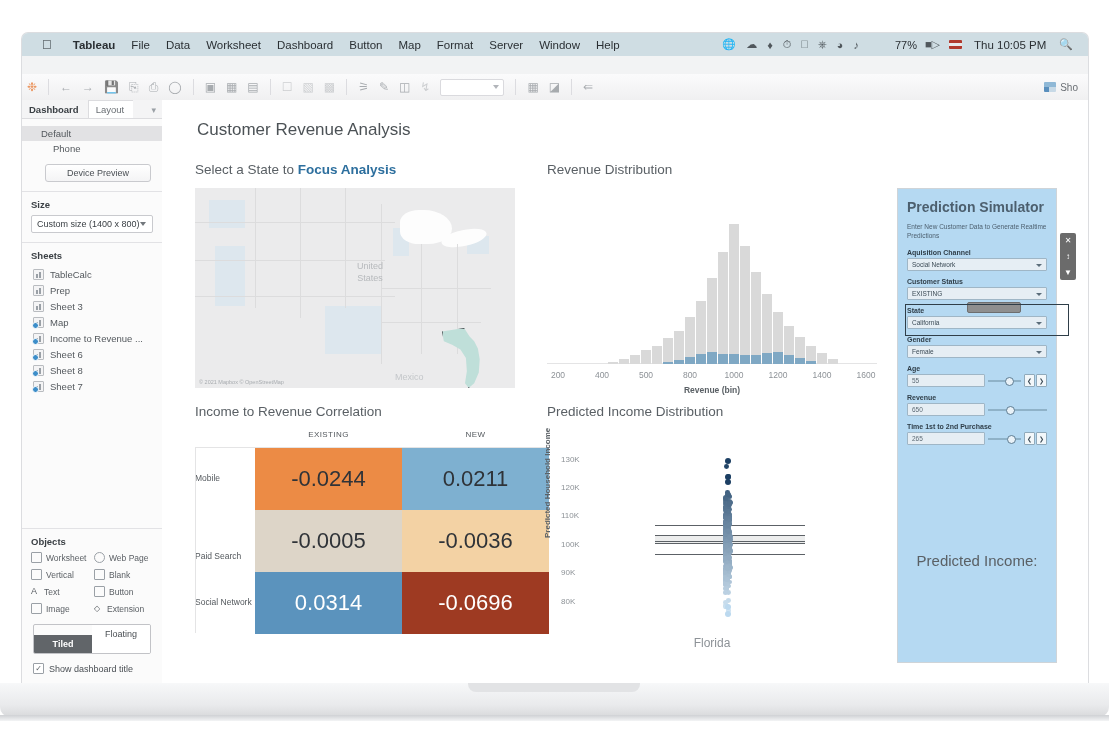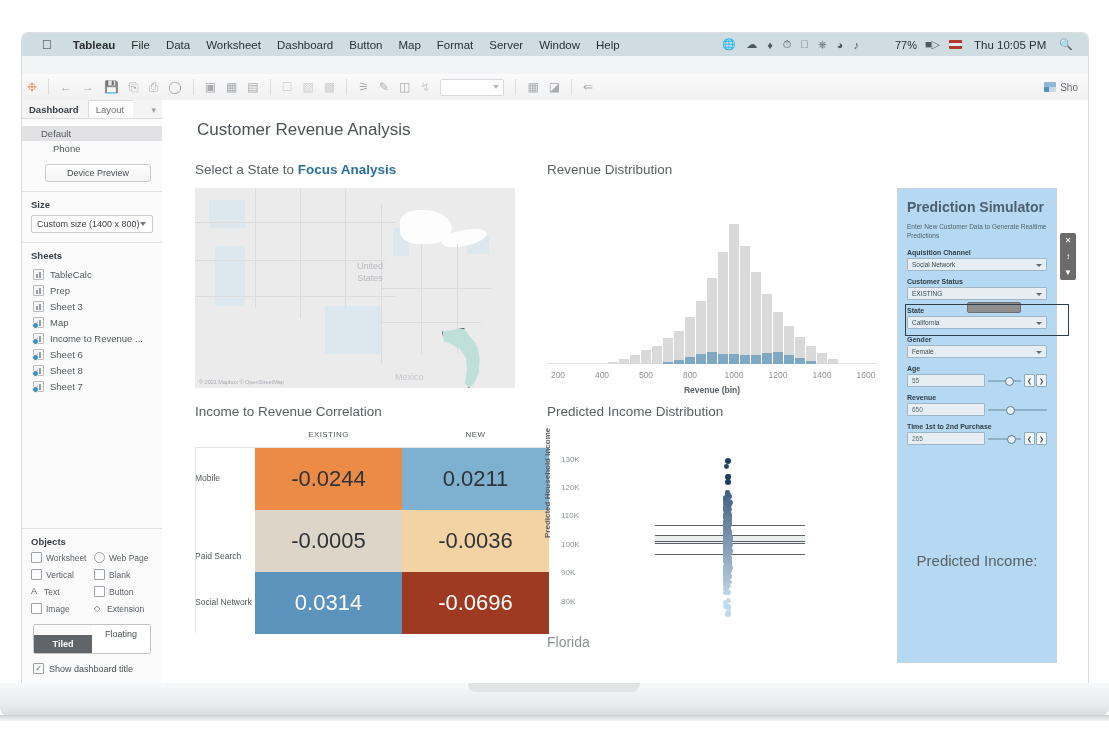--- a/index.html
+++ b/index.html
@@ -172,21 +172,21 @@
   .hmDivider{position:absolute;background:#e4e4e5;}
 
   
   #scatPanel{position:absolute;left:385px;top:330px;width:330px;height:222px;}
   .syTick{position:absolute;left:14px;font-size:8px;color:#8d9297;transform:translateY(-50%);}
   .syLabel{position:absolute;left:-4px;top:108px;font-size:8px;color:#5a6065;font-weight:bold;
     transform:rotate(-90deg);transform-origin:left top;white-space:nowrap;}
   .refLine{position:absolute;height:1px;background:#5c6166;}
   .refBand{position:absolute;background:#eceded;}
   .dot{position:absolute;border-radius:50%;}
-  .sxLabel{position:absolute;bottom:2px;left:0;right:0;text-align:left;font-size:14px;color:#8d9297;margin-top:35px;}
+  .sxLabel{position:absolute;bottom:2px;left:0;right:0;text-align:center;font-size:12px;color:#8d9297;margin-top:35px;}
 
   
   #sim{
     position:absolute;left:735px;top:88px;width:160px;height:475px;
     background:#b5d9f2;border:1px solid #cfd4d8;
     padding:0;box-sizing:border-box;
   }
   #sim .inner{padding:10px 9px 0;}
   #sim h2{margin:0 0 7px;font-size:14px;color:#4c5f6e;font-weight:bold;}
   #sim .sub{font-size:6.5px;color:#4c5f6e;line-height:9px;margin-bottom:9px;}

